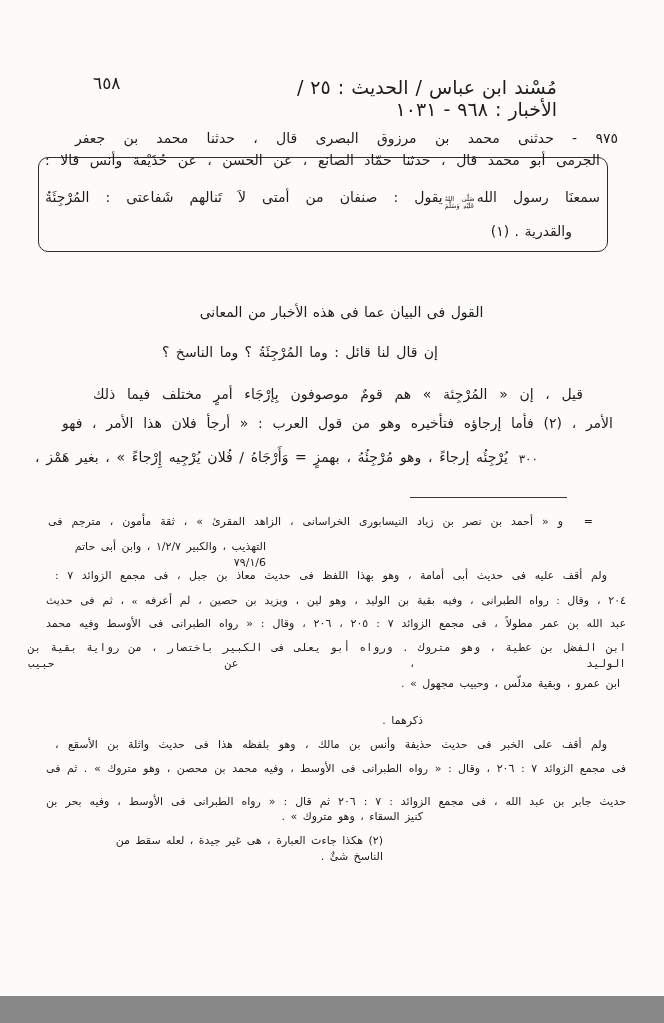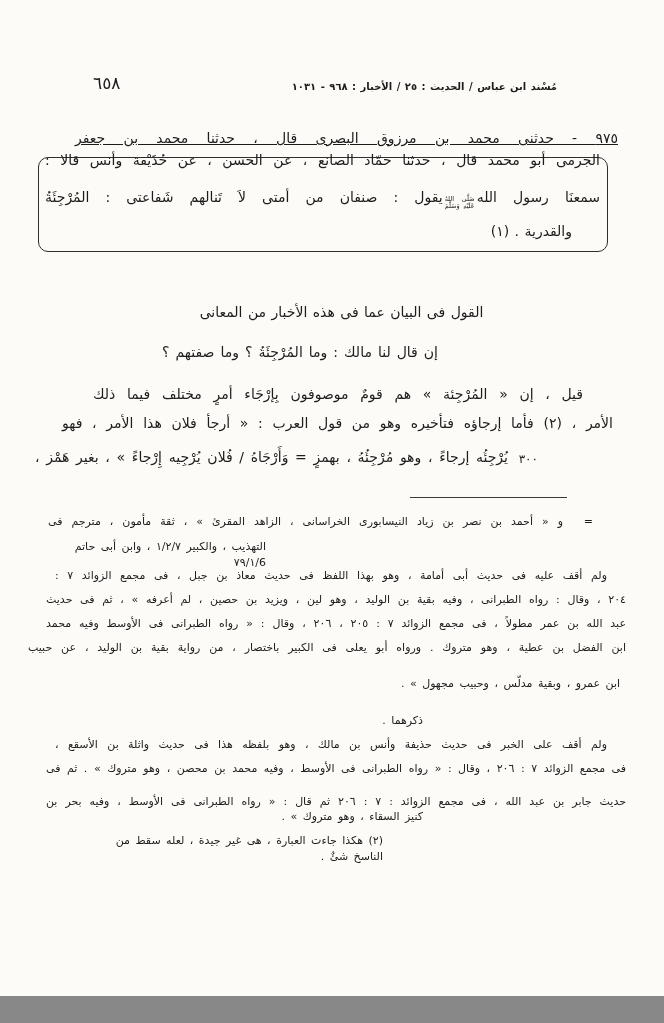--- a/index.html
+++ b/index.html
@@ -16,21 +16,21 @@
     position:absolute;
     direction:rtl;
     font-size:14px;
     line-height:22px;
     color:#1c1c1c;
     word-spacing:1px;
   }
   .just{text-align:justify;text-align-last:justify;}
   .ralign{text-align:right;}
   .fn{font-size:11px;line-height:16px;word-spacing:2px;}
-  .hdr{font-size:10px;font-weight:bold;}
+  .hdr{font-size:19px;}
   .pagenum{font-size:17px;letter-spacing:2px;}
   .heading{text-align:center;}
   #hadith-box{
     position:absolute;
     left:38px;top:157px;width:568px;height:93px;
     border:1.5px solid #2e2e2e;
     border-radius:10px;
     background:transparent;
   }
   #fn-divider{
@@ -52,54 +52,54 @@
   .saw span{display:block;}
 </style>
 </head>
 <body>
 
 <div id="page">
 
   <div class="line pagenum" style="top:72px;left:93px;direction:ltr;">٦٥٨</div>
   <div class="line hdr ralign" style="top:76px;right:107px;left:255px;">مُسْند ابن عباس / الحديث : ٢٥ / الأخبار : ٩٦٨ - ١٠٣١</div>
 
-  <div class="line just" style="top:127px;right:46px;left:75px;text-decoration:underline;">٩٧٥ - حدثنى محمد بن مرزوق البصرى قال ، حدثنا محمد بن جعفر</div>
+  <div class="line just" style="top:127px;right:46px;left:75px;">٩٧٥ - حدثنى محمد بن مرزوق البصرى قال ، حدثنا محمد بن جعفر</div>
 
   <div id="hadith-box"></div>
 
   <div class="line just" style="top:149px;right:64px;left:45px;">الجرمى أبو محمد قال ، حدثنا حمّاد الصانع ، عن الحسن ، عن حُذَيْفة وأنس قالا :</div>
 
   <div class="line just" style="top:186px;right:64px;left:45px;">
     <span>سمعنَا رسول الله</span><span class="saw"><span>صَلَّى اللهُ</span><span>عَلَيْهِ وَسَلَّمَ</span></span><span>يقول : صنفان من أمتى لاَ تَنالهم شَفاعتى : المُرْجِئَةُ</span>
   </div>
 
   <div class="line ralign" style="top:220px;right:92px;left:380px;">والقدرية . (١)</div>
 
   <div class="line heading" style="top:301px;right:171px;left:190px;">القول فى البيان عما فى هذه الأخبار من المعانى</div>
 
-  <div class="line just" style="top:341px;right:226px;left:162px;">إن قال لنا مالك : وما المُرْجِئَةُ ؟ وما صفتهم ؟</div>
+  <div class="line just" style="top:341px;right:226px;left:162px;">إن قال لنا قائل : وما المُرْجِئَةُ ؟ وما الناسخ ؟</div>
 
   <div class="line just" style="top:383px;right:81px;left:93px;">قيل ، إن « المُرْجِئة » هم قومٌ موصوفون بِإرْجَاء أمرٍ مختلف فيما ذلك</div>
 
   <div class="line just" style="top:412px;right:51px;left:62px;">الأمر ، (٢) فأما إرجاؤه فتأخيره وهو من قول العرب : « أرجأ فلان هذا الأمر ، فهو</div>
 
   <div class="line marginnum" style="top:448px;right:126px;direction:ltr;">٣٠٠</div>
 
   <div class="line just" style="top:446px;right:156px;left:35px;">يُرْجِئُه إرجاءً ، وهو مُرْجِئُهُ ، بهمزٍ = وَأَرْجَاهُ / فُلان يُرْجِيه إِرْجاءً » ، بغير هَمْز ،</div>
 
   <div id="fn-divider"></div>
 
   <div class="line fn" style="top:514px;right:71px;">=</div>
   <div class="line fn just" style="top:514px;right:101px;left:48px;">و « أحمد بن نصر بن زياد النيسابورى الخراسانى ، الزاهد المقرئ » ، ثقة مأمون ، مترجم فى</div>
   <div class="line fn ralign" style="top:539px;right:398px;left:48px;">التهذيب ، والكبير ١/٢/٧ ، وابن أبى حاتم ٧٩/١/6</div>
 
   <div class="line fn just" style="top:568px;right:57px;left:55px;">ولم أقف عليه فى حديث أبى أمامة ، وهو بهذا اللفظ فى حديث معاذ بن جبل ، فى مجمع الزوائد ٧ :</div>
-  <div class="line fn just" style="top:592px;right:38px;left:46px;">٢٠٤ ، وقال : رواه الطبرانى ، وفيه بقية بن الوليد ، وهو لين ، ويزيد بن حصين ، لم أعرفه » ، ثم فى حديث</div>
+  <div class="line fn just" style="top:592px;right:38px;left:46px;font-family:Liberation Serif, serif;">٢٠٤ ، وقال : رواه الطبرانى ، وفيه بقية بن الوليد ، وهو لين ، ويزيد بن حصين ، لم أعرفه » ، ثم فى حديث</div>
   <div class="line fn just" style="top:616px;right:38px;left:46px;">عبد الله بن عمر مطولاً ، فى مجمع الزوائد ٧ : ٢٠٥ ، ٢٠٦ ، وقال : « رواه الطبرانى فى الأوسط وفيه محمد</div>
-  <div class="line fn just" style="top:640px;right:38px;left:28px;">ابن الفضل بن عطية ، وهو متروك . ورواه أبو يعلى فى الكبير باختصار ، من رواية بقية بن الوليد ، عن حبيب</div>
+  <div class="line fn just" style="top:640px;right:38px;left:28px;font-family:Liberation Mono, monospace;">ابن الفضل بن عطية ، وهو متروك . ورواه أبو يعلى فى الكبير باختصار ، من رواية بقية بن الوليد ، عن حبيب</div>
   <div class="line fn ralign" style="top:664px;right:44px;left:230px;margin-top:12px;">ابن عمرو ، وبقية مدلّس ، وحبيب مجهول » .</div>
 
   <div class="line fn ralign" style="top:713px;right:241px;left:300px;">ذكرهما .</div>
   <div class="line fn just" style="top:737px;right:57px;left:55px;">ولم أقف على الخبر فى حديث حذيفة وأنس بن مالك ، وهو بلفظه هذا فى حديث واثلة بن الأسقع ،</div>
   <div class="line fn just" style="top:761px;right:38px;left:46px;">فى مجمع الزوائد ٧ : ٢٠٦ ، وقال : « رواه الطبرانى فى الأوسط ، وفيه محمد بن محصن ، وهو متروك » . ثم فى</div>
   <div class="line fn just" style="top:785px;right:38px;left:46px;margin-top:9px;">حديث جابر بن عبد الله ، فى مجمع الزوائد : ٧ : ٢٠٦ ثم قال : « رواه الطبرانى فى الأوسط ، وفيه بحر بن</div>
   <div class="line fn ralign" style="top:809px;right:241px;left:270px;">كنيز السقاء ، وهو متروك » .</div>
 
   <div class="line fn ralign" style="top:833px;right:281px;left:87px;">(٢) هكذا جاءت العبارة ، هى غير جيدة ، لعله سقط من الناسخ شئٌ .</div>
 

